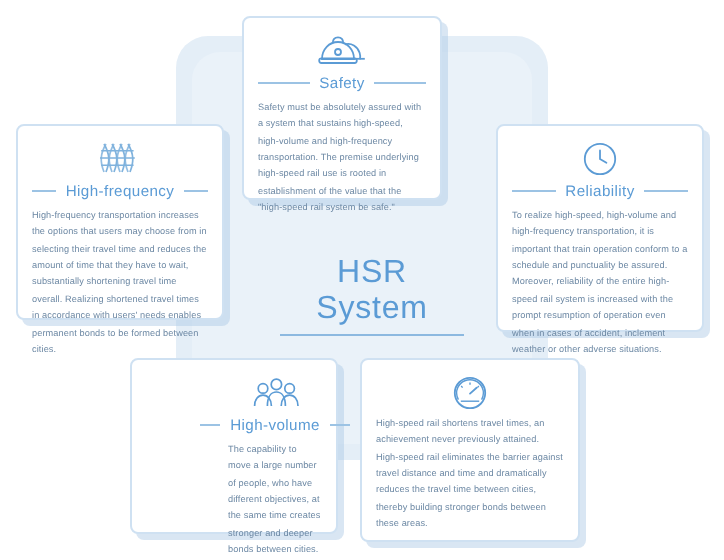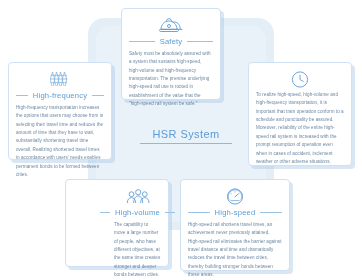--- a/index.html
+++ b/index.html
@@ -42,21 +42,21 @@
     background: #eaf2f9;
     border-radius: 14px;
   }
 
   .center-label {
     position: absolute;
     left: 140px;
     top: 128px;
     width: 92px;
     text-align: center;
-    font-size: 11px;
+    font-size: 16px;
     letter-spacing: 0.4px;
     color: #5b9bd5;
     padding-bottom: 3px;
     border-bottom: 1.5px solid #8cb9e0;
   }
 
   
   .card {
     position: absolute;
     background: #ffffff;
@@ -167,20 +167,25 @@
     <div class="card-body">High-frequency transportation increases the options that users may choose from in selecting their travel time and reduces the amount of time that they have to wait, substantially shortening travel time overall. Realizing shortened travel times in accordance with users' needs enables permanent bonds to be formed between cities.</div>
   </div>
 
   <div class="card" id="card-reliability">
     <span class="card-icon">
       <svg width="20" height="19" viewBox="0 0 20 19" fill="none" stroke="#5b9bd5" stroke-width="0.9">
         <circle cx="10" cy="9.5" r="7.6"></circle>
         <path d="M10 5.2 L10 9.5 L13.2 11.4" stroke-linecap="round"></path>
       </svg>
     </span>
+    <div class="card-title-row">
+      <span class="rule"></span>
+      <span class="card-title">Reliability</span>
+      <span class="rule"></span>
+    </div>
     <div class="card-body">To realize high-speed, high-volume and high-frequency transportation, it is important that train operation conform to a schedule and punctuality be assured. Moreover, reliability of the entire high-speed rail system is increased with the prompt resumption of operation even when in cases of accident, inclement weather or other adverse situations.</div>
   </div>
 
   <div class="card" id="card-highvolume">
     <span class="card-icon">
       <svg width="26" height="18" viewBox="0 0 26 18" fill="none" stroke="#5b9bd5" stroke-width="0.85">
         <circle cx="6.5" cy="7.2" r="2.4"></circle>
         <path d="M2.3 16 C2.3 12.6 4.2 10.6 6.5 10.6 C8.8 10.6 10.7 12.6 10.7 16"></path>
         <circle cx="13.2" cy="5.2" r="2.6"></circle>
         <path d="M8.7 16 C8.7 11.2 10.7 9.0 13.2 9.0 C15.7 9.0 17.7 11.2 17.7 16"></path>
@@ -199,21 +204,16 @@
   <div class="card" id="card-highspeed">
     <span class="card-icon">
       <svg width="22" height="19" viewBox="0 0 22 19" fill="none" stroke="#5b9bd5" stroke-width="0.9">
         <circle cx="11" cy="9.5" r="7.6"></circle>
         <path d="M5.2 12.8 C4.6 11.8 4.3 10.7 4.3 9.5 C4.3 5.8 7.3 2.9 11 2.9 C14.7 2.9 17.7 5.8 17.7 9.5 C17.7 10.7 17.4 11.8 16.8 12.8" stroke-width="0.7"></path>
         <path d="M6.6 6.0 L7.3 6.8 M11 4.3 L11 5.4 M15.4 6.0 L14.7 6.8" stroke-width="0.7"></path>
         <path d="M11 9.8 L14.3 6.9" stroke-linecap="round"></path>
         <path d="M6.4 13.6 L15.6 13.6" stroke-width="0.7"></path>
       </svg>
     </span>
-    <div class="card-title-row">
-      <span class="rule"></span>
-      <span class="card-title">High-speed</span>
-      <span class="rule"></span>
-    </div>
     <div class="card-body">High-speed rail shortens travel times, an achievement never previously attained. High-speed rail eliminates the barrier against travel distance and time and dramatically reduces the travel time between cities, thereby building stronger bonds between these areas.</div>
   </div>
 
 </div>
 
 </body></html>

